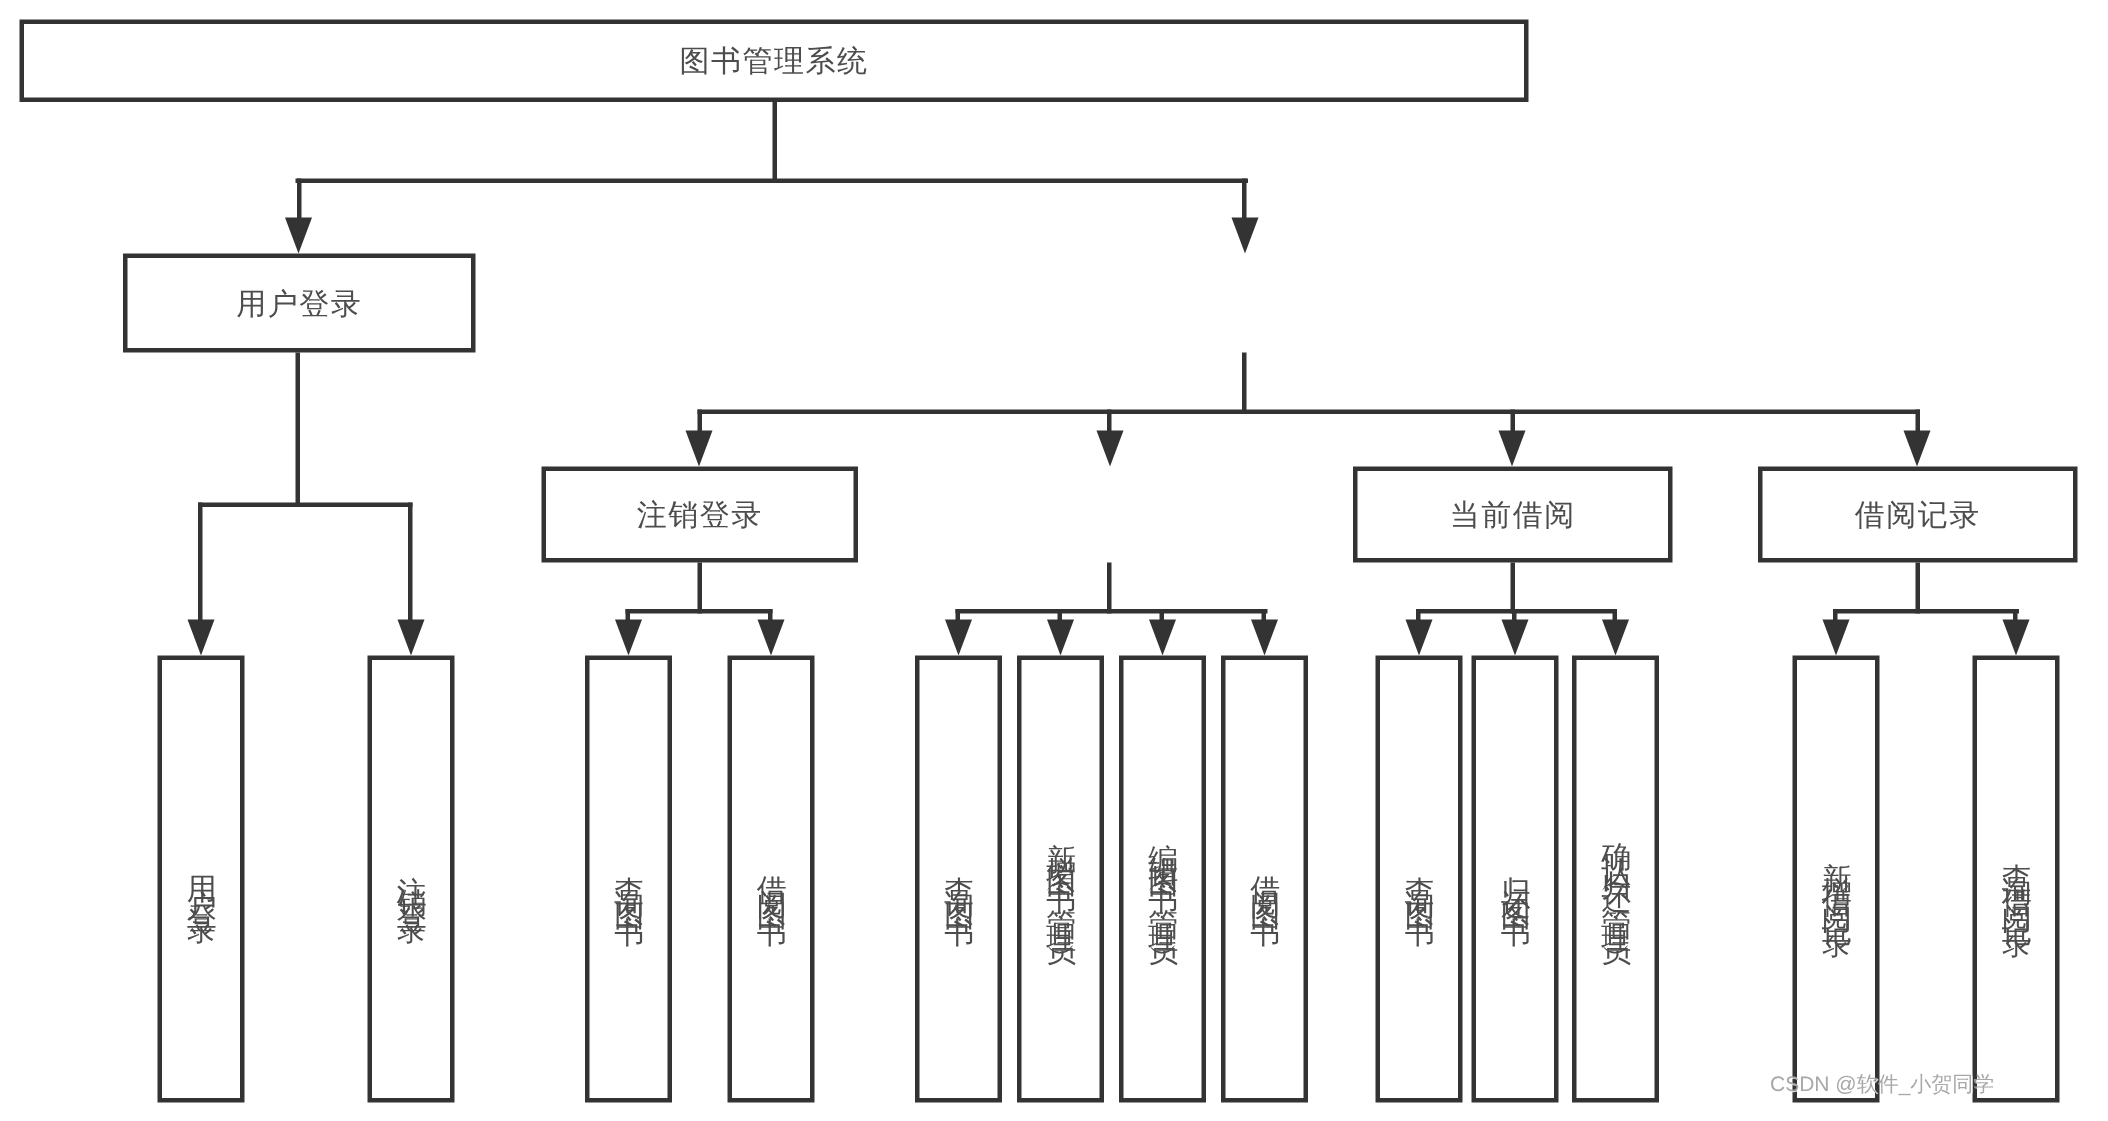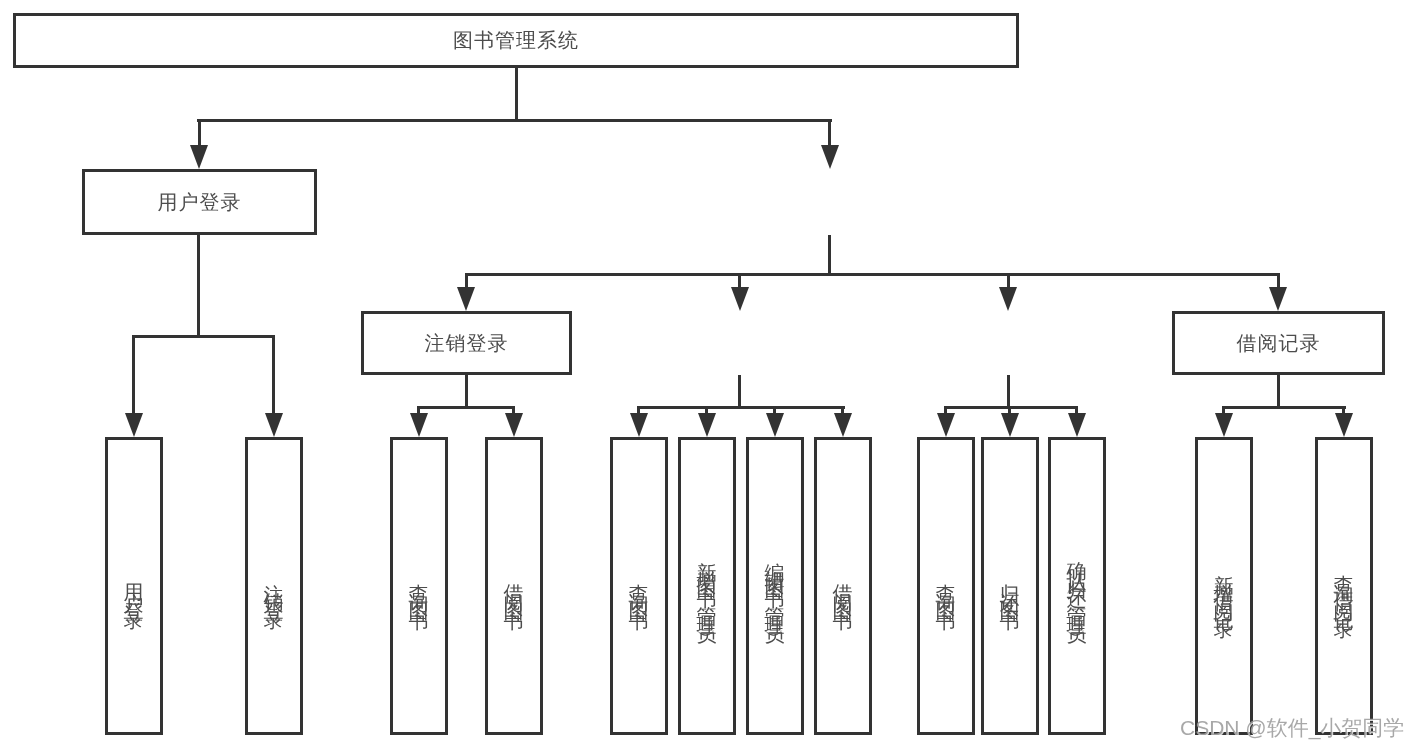--- a/index.html
+++ b/index.html
@@ -36,21 +36,21 @@
     position:absolute;width:0;height:0;
     border-left:9px solid transparent;
     border-right:9px solid transparent;
     border-top:24px solid #333333;
   }
   .lvl2{top:169px;width:235px;height:66px;}
   .lvl3{top:311px;height:64px;}
   #watermark{
     position:absolute;
     left:1180px;top:714px;
-    font-size:21px;
+    font-size:14px;
     color:rgba(158,158,158,0.9);
     text-shadow:1px 1px 0 rgba(255,255,255,0.8);
     white-space:nowrap;
     z-index:20;
   }
 </style>
 </head>
 <body>
 
 <div id="canvas">
@@ -83,20 +83,23 @@
   <div class="arrow" style="left:457px;top:287px;"></div>
   <div class="line" style="left:738px;top:273px;width:3px;height:20px;"></div>
   <div class="arrow" style="left:731px;top:287px;"></div>
   <div class="line" style="left:1007px;top:273px;width:3px;height:20px;"></div>
   <div class="arrow" style="left:999px;top:287px;"></div>
   <div class="line" style="left:1277px;top:273px;width:3px;height:20px;"></div>
   <div class="arrow" style="left:1269px;top:287px;"></div>
 
   <div class="box lvl3" style="left:361px;width:211px;">
     <span class="hlabel">注销登录</span>
+  </div>
+  <div class="box lvl3" style="left:902px;width:213px;">
+    <span class="hlabel">当前借阅</span>
   </div>
   <div class="box lvl3" style="left:1172px;width:213px;">
     <span class="hlabel">借阅记录</span>
   </div>
 
   <div class="line" style="left:465px;top:375px;width:3px;height:34px;"></div>
   <div class="line" style="left:417px;top:406px;width:98px;height:3px;"></div>
   <div class="line" style="left:417px;top:406px;width:3px;height:14px;"></div>
   <div class="arrow" style="left:410px;top:413px;"></div>
   <div class="line" style="left:512px;top:406px;width:3px;height:14px;"></div>

